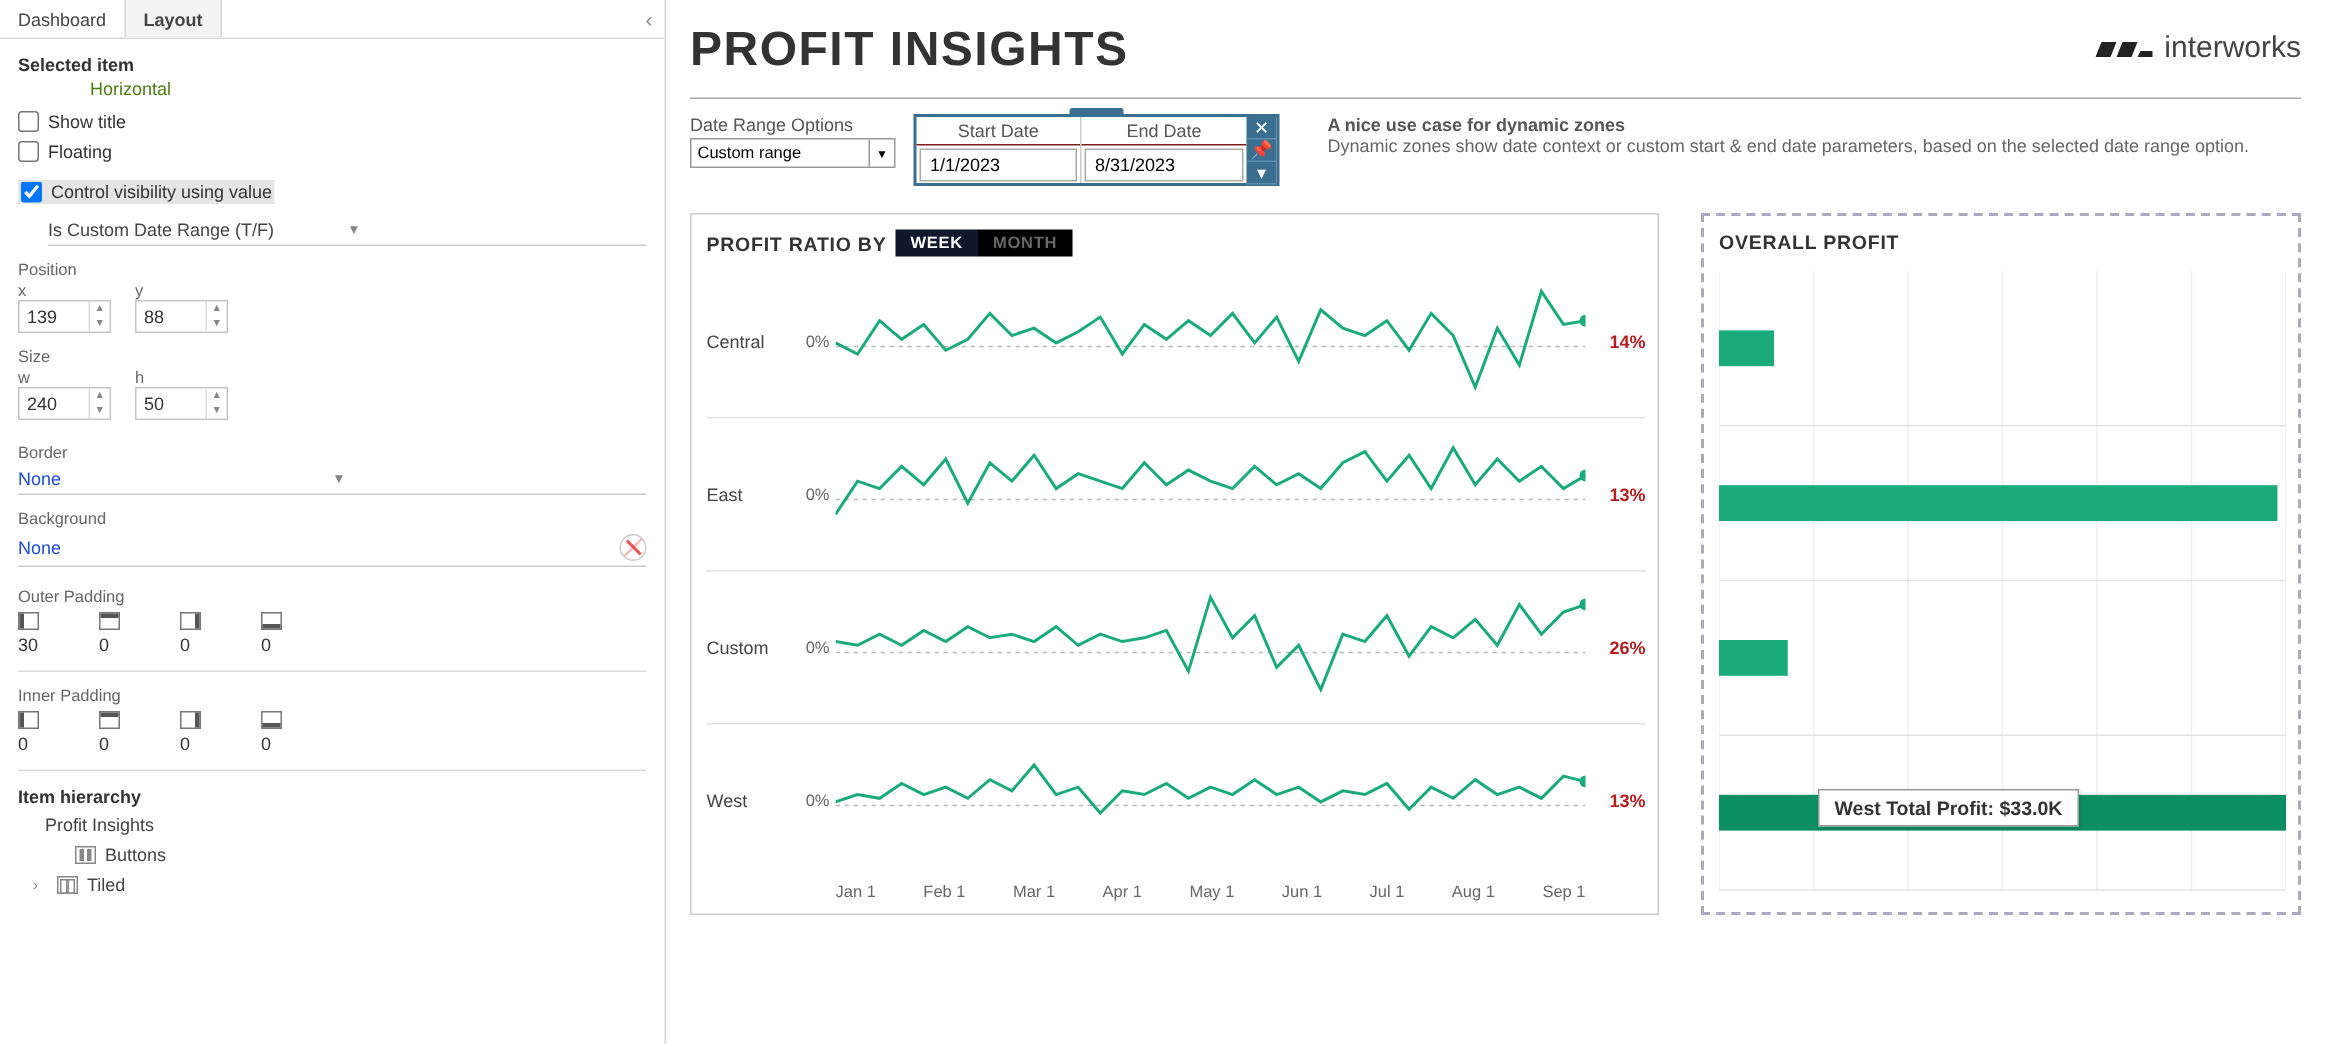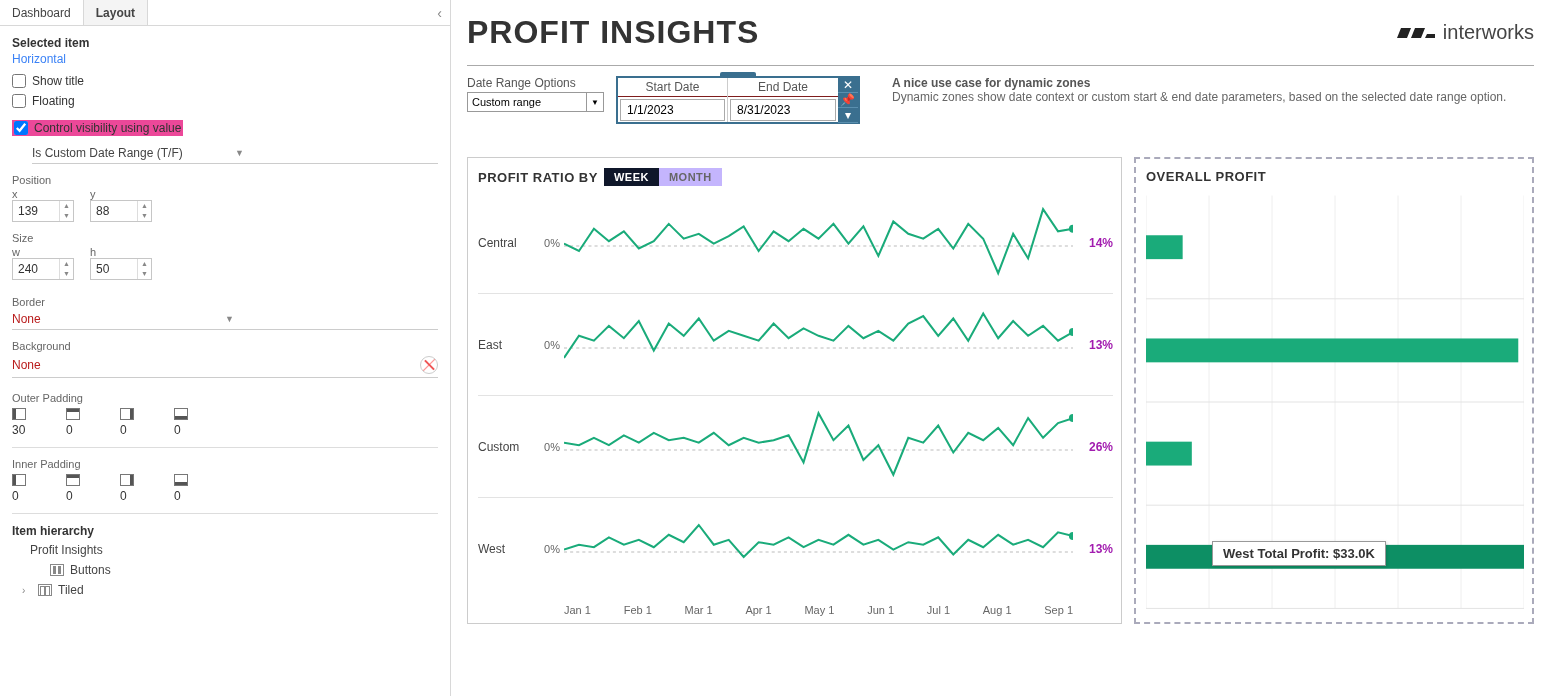--- a/index.html
+++ b/index.html
@@ -7,39 +7,39 @@
 
 
 .left-panel { width: 451px; height: 100%; border-right: 1px solid #d8d8d8; display: flex; flex-direction: column; font-size: 12px; color: #333; }
 .tabs { display: flex; border-bottom: 1px solid #d8d8d8; height: 26px; align-items: center; }
 .tabs .tab { padding: 0 12px; height: 100%; display: flex; align-items: center; color: #444; cursor: pointer; }
 .tabs .tab.active { font-weight: 600; background: #f4f4f4; border-left: 1px solid #d8d8d8; border-right: 1px solid #d8d8d8; }
 .tabs .collapse { margin-left: auto; padding: 0 8px; color: #888; cursor: pointer; font-size: 14px; }
 
 .panel-scroll { padding: 10px 12px 0 12px; overflow-y: auto; flex: 1; }
 .panel-scroll h4 { font-size: 12px; font-weight: 600; margin-bottom: 2px; }
-.panel-scroll .sub { color: #3b82f6; margin-bottom: 8px; }
+.panel-scroll .sub { color: #4d7c0f; margin-bottom: 8px; margin-left: 48px; }
 .chk-row { display: flex; align-items: center; margin: 6px 0; }
 .chk-row input[type=checkbox] { margin-right: 6px; width: 14px; height: 14px; }
-.chk-row.highlight { background: #ec4899; display: inline-flex; padding: 1px 2px; }
+.chk-row.highlight { background: #e5e5e5; display: inline-flex; padding: 1px 2px; }
 .select-row { display: flex; align-items: center; margin: 4px 0 10px 20px; border-bottom: 1px solid #ccc; padding-bottom: 3px;}
 .select-row span { flex: 1; color: #444; }
 .select-row .caret { color: #888; font-size: 9px; }
 
 .section-label { color: #666; font-size: 11px; margin-top: 10px; }
 .xyrow { display: flex; gap: 16px; margin-top: 2px; }
 .numfield { display: flex; flex-direction: column; }
 .numfield label { font-size: 11px; color: #666; }
 .numfield .inp { width: 62px; height: 22px; border: 1px solid #c6c6c6; display: flex; align-items: center; }
 .numfield .inp span { flex: 1; padding: 0 5px; font-size: 12px; }
 .numfield .spin { width: 14px; display: flex; flex-direction: column; border-left: 1px solid #ddd; }
 .numfield .spin div { height: 10px; font-size: 7px; text-align: center; color: #888; line-height: 9px; }
 
 .border-row, .bg-row { display: flex; align-items: center; border-bottom: 1px solid #ccc; padding: 4px 0 3px; margin-bottom: 4px; }
-.border-row span, .bg-row span { flex: 1; color: #b91c1c; font-size: 12px; }
+.border-row span, .bg-row span { flex: 1; color: #1d4ed8; font-size: 12px; }
 .bg-row .swatch { width: 18px; height: 18px; border: 1px solid #ccc; border-radius: 50%; background: linear-gradient(135deg, #fff 45%, #f99 50%, #fff 55%); position: relative; }
 .bg-row .swatch::after{content:""; position:absolute; left:2px; top:7px; width:13px; height:2px; background:#e55; transform:rotate(45deg);}
 
 .pad-grid { display: flex; gap: 40px; margin-top: 4px; }
 .pad-col { display: flex; flex-direction: column; align-items: flex-start; }
 .pad-col .ico { width: 14px; height: 12px; border: 1px solid #777; position: relative; margin-bottom: 3px; }
 .pad-col .ico.left::before { content:""; position:absolute; left:0; top:0; bottom:0; width:3px; background:#555;}
 .pad-col .ico.top::before { content:""; position:absolute; left:0; right:0; top:0; height:3px; background:#555;}
 .pad-col .ico.right::before { content:""; position:absolute; right:0; top:0; bottom:0; width:3px; background:#555;}
 .pad-col .ico.bottom::before { content:""; position:absolute; left:0; right:0; bottom:0; height:3px; background:#555;}
@@ -73,39 +73,39 @@
 .date-container::before { content:""; position:absolute; top:-6px; left:50%; transform:translateX(-50%); width:36px; height:6px; background:#3a6f8f; border-radius:2px 2px 0 0;}
 .date-col { width: 110px; border-right: 1px solid #ccc; display: flex; flex-direction: column; }
 .date-col .hd { text-align: center; font-size: 12px; color: #555; padding: 2px 0; border-bottom: 1px solid #7f1d1d; }
 .date-col .val { padding: 3px 6px; font-size: 12px; border: 1px solid #aaa; margin: 2px; }
 .date-tools { width: 20px; background: #3a6f8f; display: flex; flex-direction: column; }
 .date-tools div { flex:1; display:flex; align-items:center; justify-content:center; color:#fff; font-size:12px; border-bottom:1px solid #5a8faf; cursor:pointer;}
 
 .desc { font-size: 12px; color: #666; max-width: 640px; margin-left: 20px; }
 .desc b { color:#555; font-size:12px; }
 
-.charts-row { display:flex; gap:12px; margin-top:33px; }
+.charts-row { display:flex; gap:28px; margin-top:18px; }
 .chart-panel { border: 1px solid #ccc; padding: 10px 8px 6px 10px; }
 .chart-panel.left { flex: 1; }
 .chart-panel.right { width: 400px; border: 2px dashed #aab; position: relative; }
 
 .chart-title { font-size: 13px; font-weight: 700; letter-spacing: 0.5px; display: flex; align-items: center; gap: 6px; color:#333;}
 .seg { display:flex; }
 .seg .btn { font-size: 11px; font-weight:600; padding: 3px 10px; }
 .seg .btn.active { background: #0f172a; color: #fff; }
-.seg .btn.inactive { background: #c4b5fd; color: #666; }
+.seg .btn.inactive { background: #000000; color: #666; }
 
 .spark-area { margin-top: 6px; }
 .spark-row { display:flex; align-items:center; height: 102px; border-bottom: 1px solid #e3e3e3; }
 .spark-row:last-child { border-bottom: none; }
 .spark-row .region { width: 58px; font-size: 12px; color:#444; }
 .spark-row .zero { width: 28px; font-size: 11px; color:#666; text-align:right; padding-right:4px;}
 .spark-row svg { flex:1; height: 80px; }
 .spark-row .dot { fill: #1aab7a; }
-.spark-row .endlbl { width: 40px; font-size: 12px; font-weight:600; color:#a21caf; text-align:right; }
+.spark-row .endlbl { width: 40px; font-size: 12px; font-weight:600; color:#b91c1c; text-align:right; }
 
 .xaxis { display:flex; margin-left: 86px; margin-right: 40px; font-size: 11px; color:#666; justify-content: space-between; padding-top: 4px;}
 
 .right .chart-title { margin-bottom: 8px; }
 .bars-svg { width: 100%; height: 420px; }
 .tooltip-box { position:absolute; left: 76px; top: 382px; background:#fff; border:1px solid #999; padding: 4px 10px; font-size: 13px; font-weight:600; color:#333; white-space: nowrap; box-shadow: 1px 1px 3px rgba(0,0,0,0.15);}
 .right .xaxis2 { display:flex; font-size:11px; color:#666; justify-content: space-between; padding: 4px 2px 0 2px;}
 </style>
 </head>
 <body>

